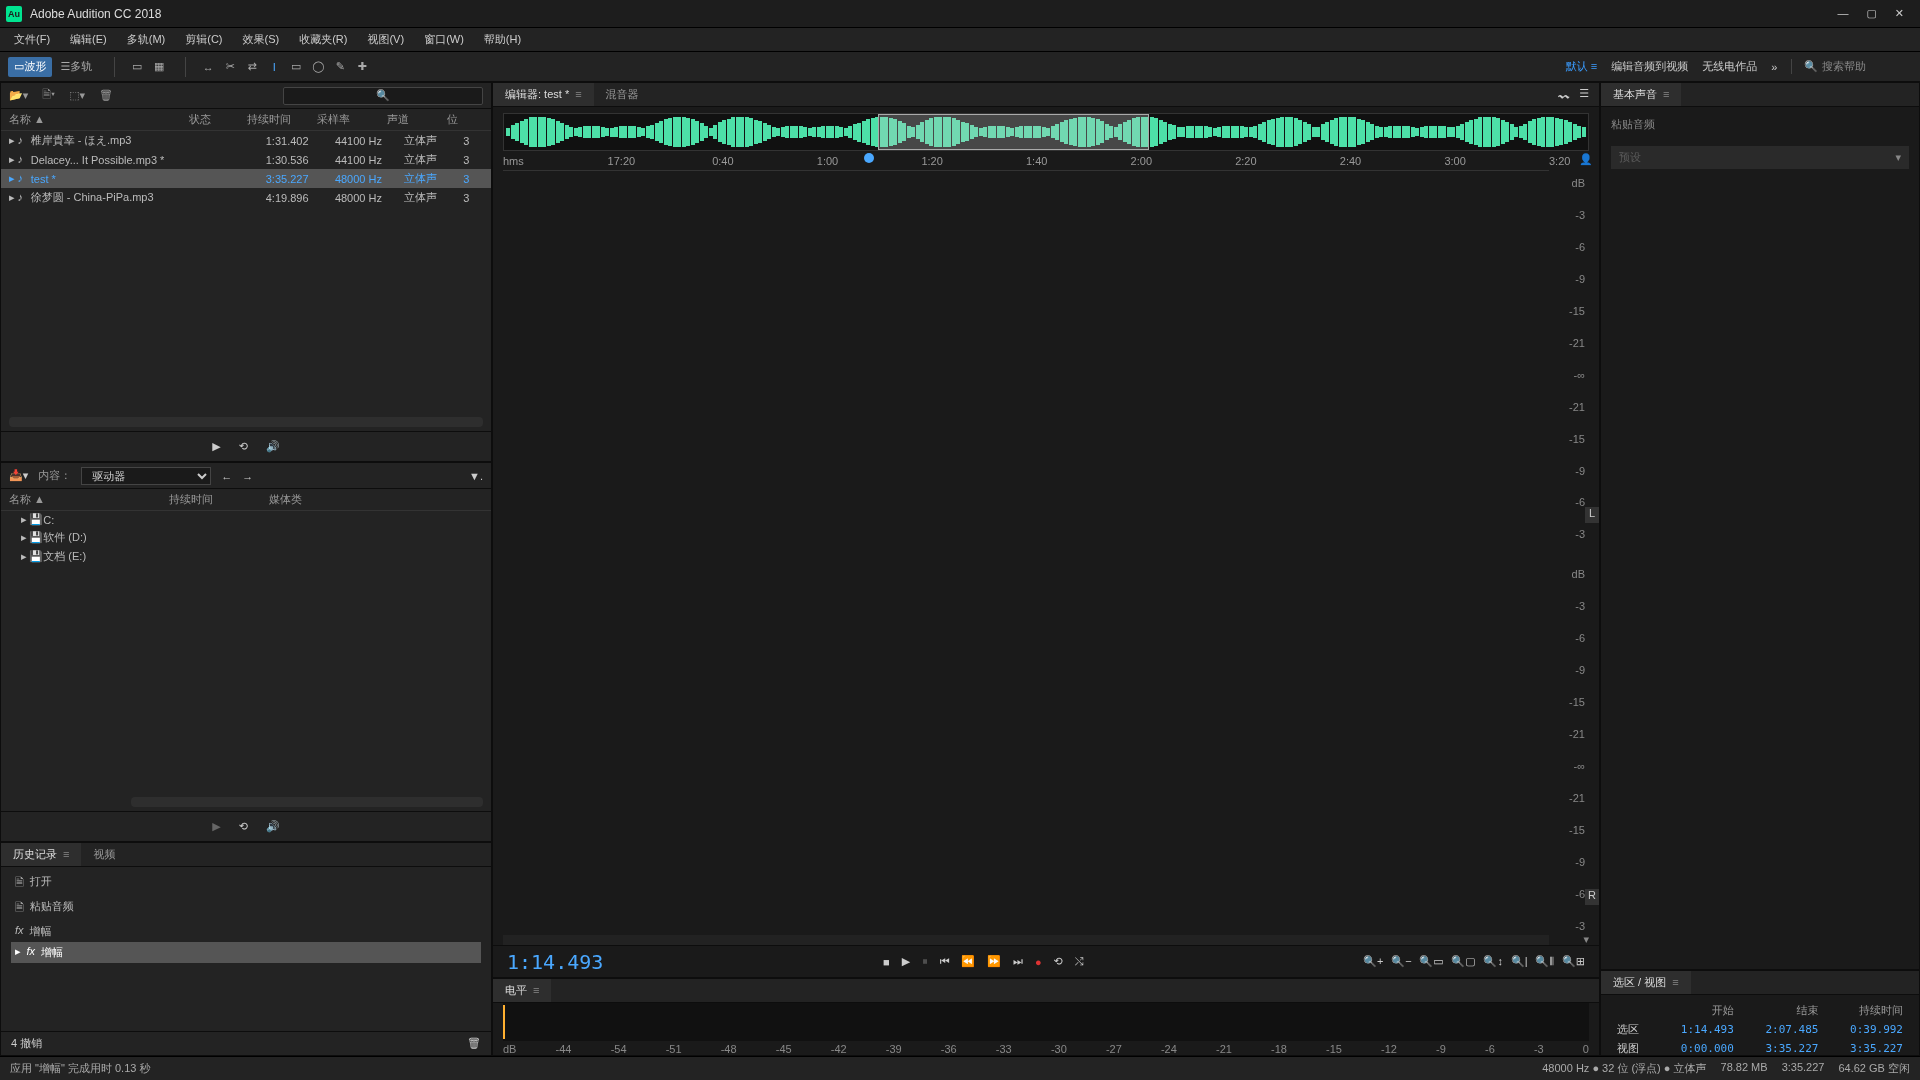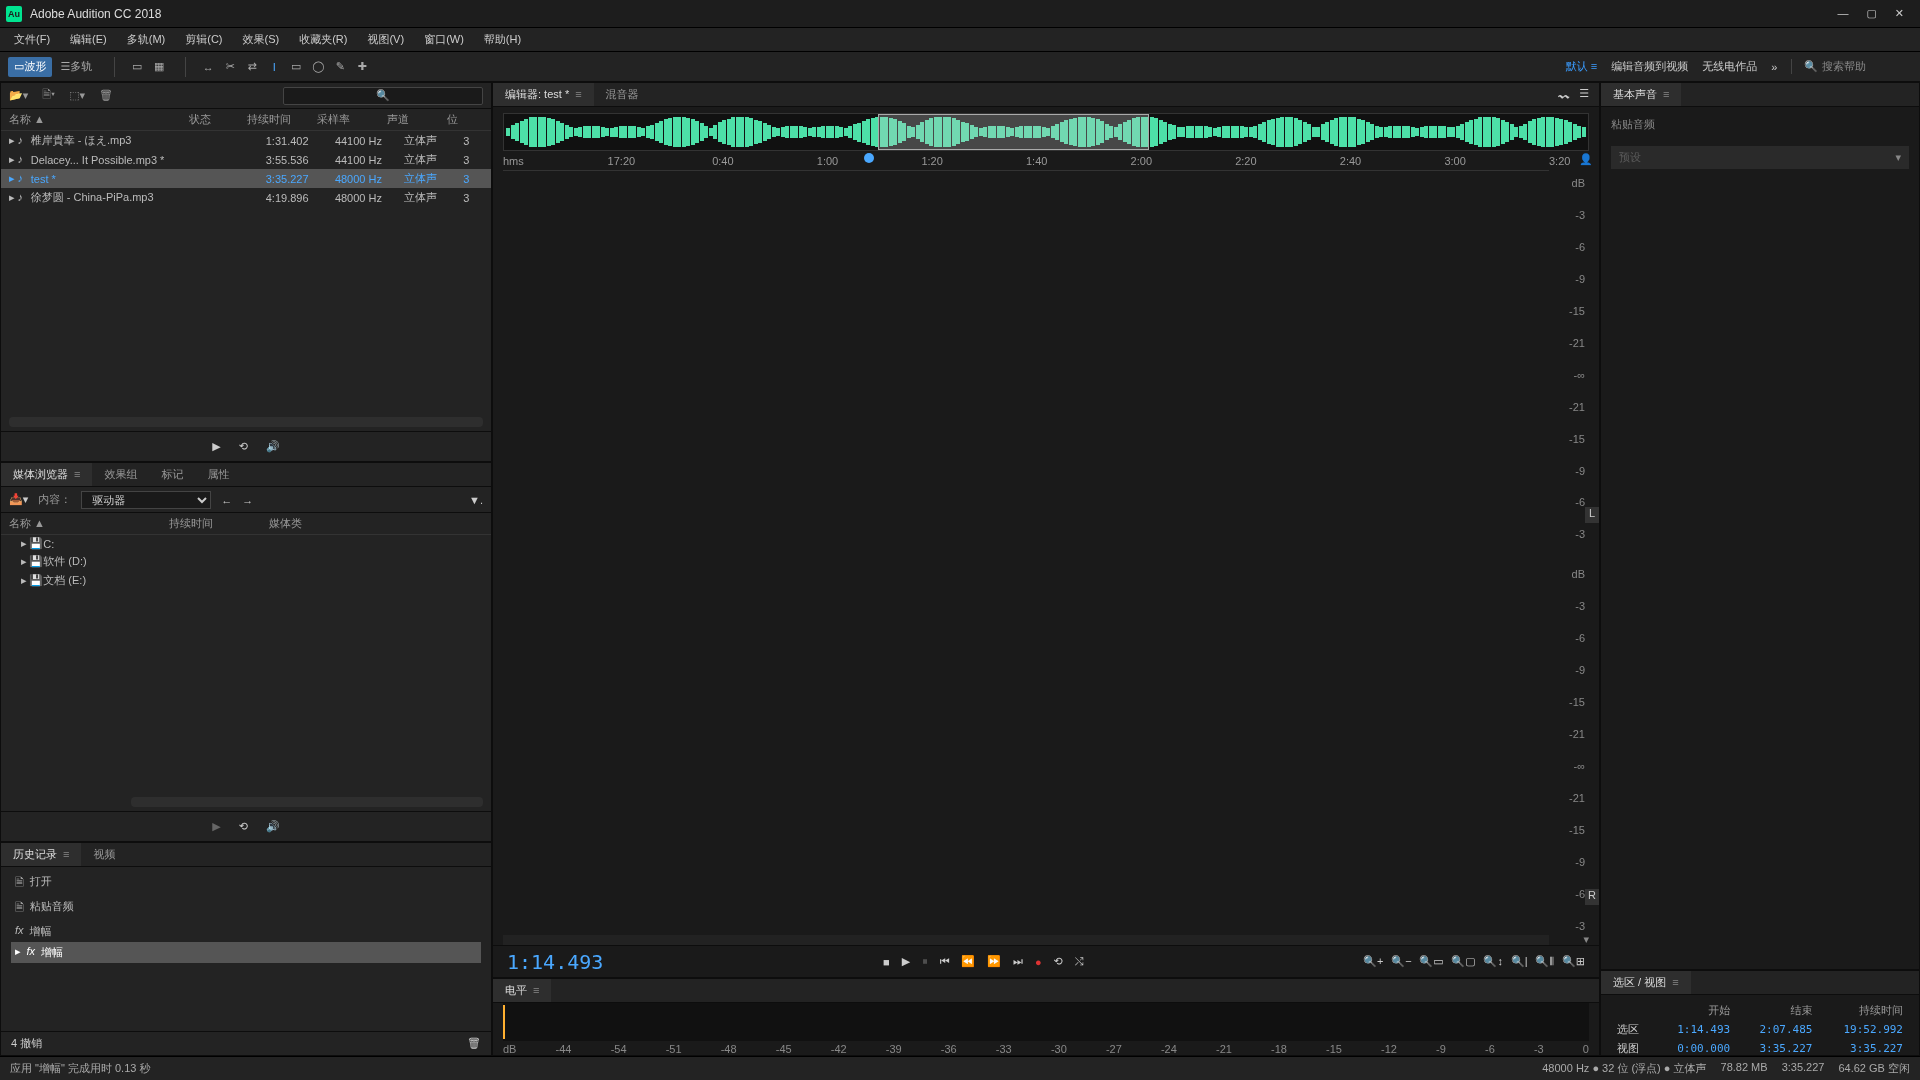--- a/index.html
+++ b/index.html
@@ -171,21 +171,21 @@
               <span class="fh-state"></span>
               <span class="fh-dur">1:31.402</span>
               <span class="fh-sr">44100 Hz</span>
               <span class="fh-ch">立体声</span>
               <span class="fh-bit">3</span>
             </div>
             <div class="filerow">
               <span class="ico">▸ ♪</span>
               <span class="fh-name">Delacey... It Possible.mp3 *</span>
               <span class="fh-state"></span>
-              <span class="fh-dur">3:55.536</span>
+              <span class="fh-dur">1:30.536</span>
               <span class="fh-sr">44100 Hz</span>
               <span class="fh-ch">立体声</span>
               <span class="fh-bit">3</span>
             </div>
             <div class="filerow selected blue">
               <span class="ico">▸ ♪</span>
               <span class="fh-name">test *</span>
               <span class="fh-state"></span>
               <span class="fh-dur">3:35.227</span>
               <span class="fh-sr">48000 Hz</span>
@@ -205,26 +205,20 @@
       </div>
       <div style="height:10px;background:#2e2e2e;margin:4px 8px;border-radius:4px"></div>
       <div class="transport-mini">
         <span>▶</span>
         <span>⟲</span>
         <span>🔊</span>
       </div>
     </div>
 
     <div class="panel media-panel">
-      <div class="tabs">
-        <span class="tab active"><span>媒体浏览器</span><span class="menu">≡</span></span>
-        <span class="tab">效果组</span>
-        <span class="tab">标记</span>
-        <span class="tab">属性</span>
-      </div>
       <div class="media-tools">
         <span>📥▾</span>
         <span class="content-label">内容：</span>
         <select><option>驱动器</option></select>
         <span>←</span>
         <span>→</span>
         <span style="margin-left:auto">▼.</span>
       </div>
       <div class="media-body">
         <div class="media-list">
@@ -1663,21 +1657,21 @@
               <tr>
                 <th></th>
                 <th>开始</th>
                 <th>结束</th>
                 <th>持续时间</th>
               </tr>
           <tr>
                 <td class="lbl">选区</td>
               <td>1:14.493</td>
               <td>2:07.485</td>
-              <td>19:52.992</td>
+              <td>0:39.992</td>
               </tr>
           <tr>
                 <td class="lbl">视图</td>
               <td>0:00.000</td>
               <td>3:35.227</td>
               <td>3:35.227</td>
               </tr>
         </tbody>
           </table>
       </div>

